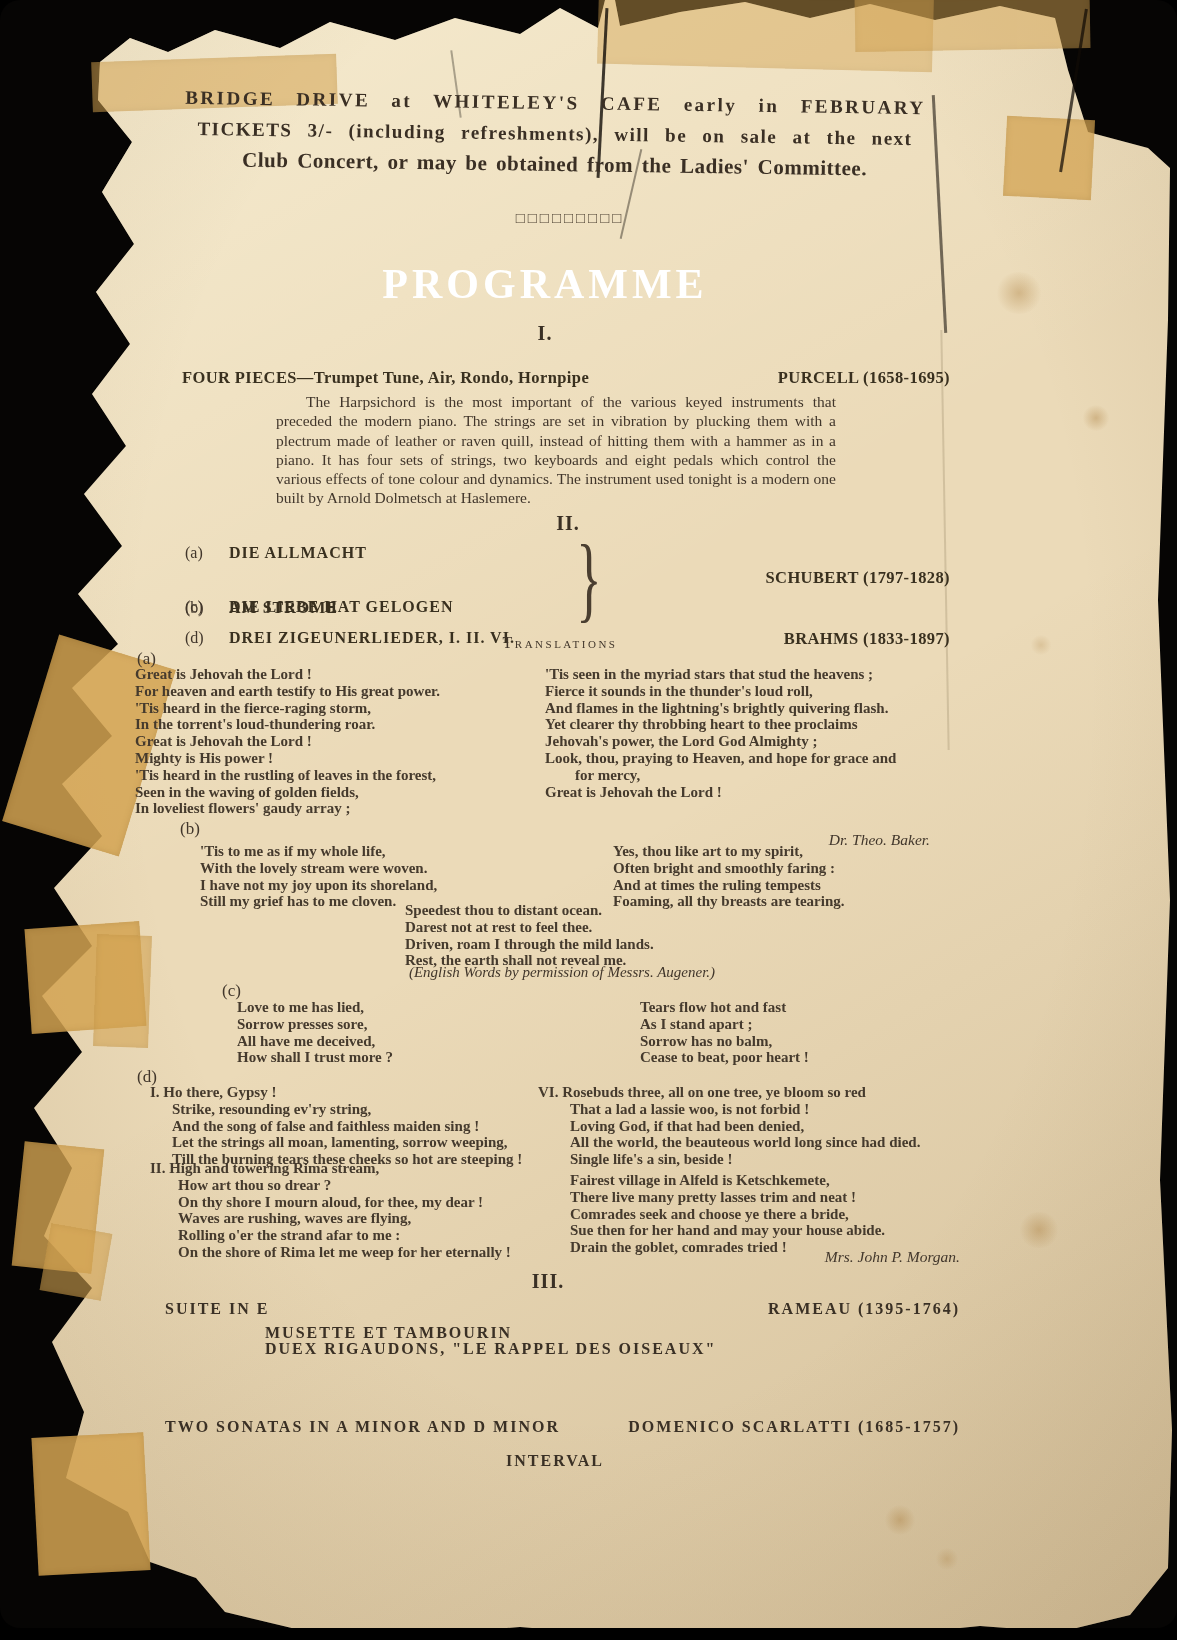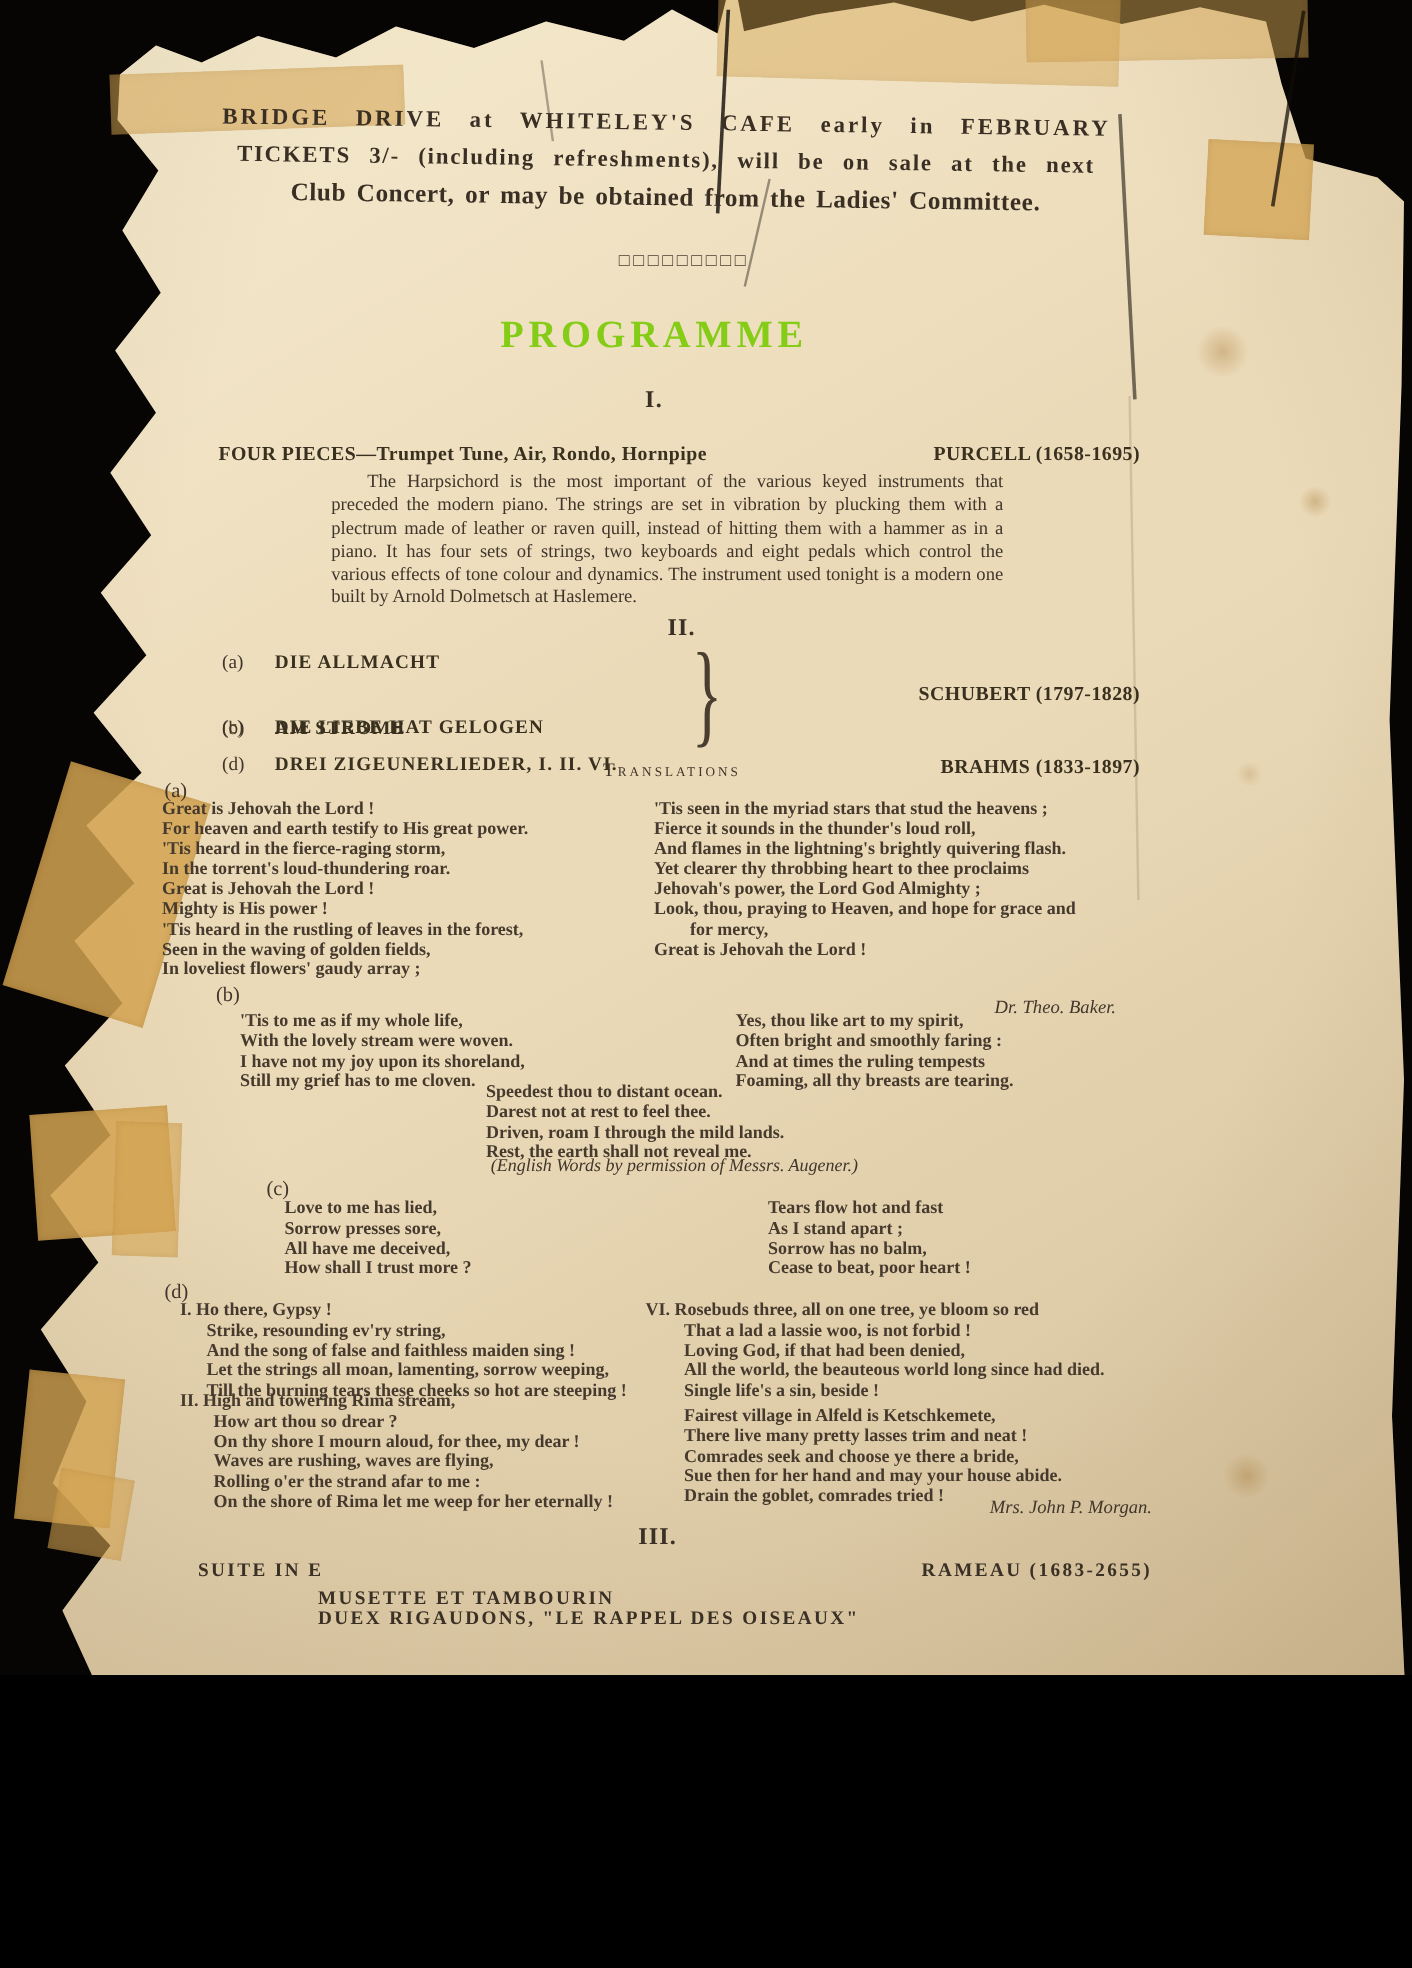--- a/index.html
+++ b/index.html
@@ -1,17 +1,17 @@
 <!DOCTYPE html>
 <html style="--paper: #ebdab8; --ink: #41362b; --tape: #d4a452; --background: #000000;"><head>
 <meta charset="utf-8">
 <style>
   html,body{margin:0;padding:0;background:#000;}
-  .canvas{position:relative;width:1177px;height:1396px;background:#060504;overflow:hidden;
-          font-family:"Liberation Serif",serif;color:var(--ink,#41362b);}
+  .canvas{position:relative;width:1177px;height:1628px;background:#060504;overflow:hidden;
+          font-family:"Liberation Serif",serif;color:var(--ink,#41362b);border-radius:20px;}
   .paper{position:absolute;inset:0;
     background:
       linear-gradient(150deg, rgba(255,250,228,.55) 0%, rgba(255,250,228,0) 42%),
       linear-gradient(330deg, rgba(118,84,34,.20) 0%, rgba(118,84,34,0) 48%),
       var(--paper,#ebdab8);
     clip-path:polygon(100px 62px,130px 38px,168px 52px,215px 30px,280px 48px,330px 22px,395px 40px,455px 18px,520px 34px,560px 8px,598px 28px,605px 0px,615px 0px,620px 26px,680px 12px,745px 2px,810px 18px,870px 4px,935px 20px,1000px 6px,1055px 18px,1068px 70px,1088px 132px,1148px 148px,1170px 168px,1168px 320px,1158px 600px,1170px 900px,1160px 1180px,1172px 1430px,1168px 1568px,1130px 1615px,1060px 1632px,980px 1626px,880px 1636px,760px 1628px,640px 1637px,520px 1627px,400px 1636px,300px 1630px,225px 1612px,196px 1578px,150px 1562px,128px 1512px,66px 1478px,84px 1412px,52px 1342px,92px 1288px,44px 1236px,72px 1168px,34px 1108px,82px 1052px,42px 996px,92px 946px,54px 888px,102px 836px,62px 784px,112px 736px,72px 688px,118px 644px,78px 594px,122px 546px,84px 494px,126px 446px,92px 394px,130px 344px,96px 292px,134px 244px,102px 192px,132px 142px,98px 100px);}
   .vignette{position:absolute;inset:0;background:radial-gradient(ellipse at 52% 42%, rgba(0,0,0,0) 55%, rgba(110,80,35,.16) 100%);}
   .stain{position:absolute;border-radius:50%;background:radial-gradient(circle, rgba(168,122,56,.38) 0%, rgba(168,122,56,0) 70%);}
   .crease{position:absolute;background:rgba(95,75,45,.18);}
   .tape{position:absolute;background:var(--tape,#d4a452);box-shadow:0 0 6px rgba(140,100,35,.35) inset;}
@@ -19,21 +19,21 @@
   .content{position:absolute;inset:0;}
   .content div{position:absolute;}
   .c{transform:translateX(-50%);text-align:center;}
   .i{font-style:italic;}
   .notice{left:555px;top:92px;width:840px;transform:translateX(-50%) rotate(0.8deg);text-align:center;color:#3a2f24;}
   .notice div{position:static;}
   .n1{font-size:19px;font-weight:bold;letter-spacing:2.5px;word-spacing:14px;margin-bottom:9px;}
   .n2{font-size:19px;font-weight:bold;letter-spacing:1.5px;word-spacing:9px;margin-bottom:7px;}
   .n3{font-size:21px;font-weight:bold;letter-spacing:.5px;word-spacing:3px;}
   .ornament{left:570px;top:210px;font-size:15px;letter-spacing:3px;color:#4a3e30;}
-  .title{left:545px;top:260px;font-size:32px;font-weight:bold;letter-spacing:4px;color:#84cc16;}
+  .title{left:545px;top:260px;font-size:42px;font-weight:bold;letter-spacing:4px;color:#ffffff;}
   .numeral{font-size:20px;letter-spacing:1px;font-weight:bold;color:#3a3025;}
   .row{display:flex;justify-content:space-between;}
   .wt,.comp{font-weight:bold;font-size:16.5px;letter-spacing:.4px;color:#39301f;white-space:nowrap;}
   .note{left:276px;top:392px;width:560px;font-size:15.5px;line-height:19.3px;text-align:justify;text-indent:30px;}
   .s2label{display:inline-block;width:40px;font-size:16px;}
   .s2t{font-weight:bold;font-size:16px;letter-spacing:1px;color:#39301f;white-space:nowrap;}
   .brace{left:566px;top:534px;font-size:96px;line-height:88px;font-weight:400;transform:scaleX(.55);color:#4a3e30;}
   .transhead{left:560px;top:634px;font-variant:small-caps;font-size:16px;letter-spacing:2.5px;color:#41362b;}
   .plabel{font-size:17px;color:#41362b;}
   .poem{font-size:15px;line-height:16.8px;color:#453a2d;font-weight:bold;}
@@ -211,21 +211,21 @@
         <div>Comrades seek and choose ye there a bride,</div>
         <div>Sue then for her hand and may your house abide.</div>
         <div>Drain the goblet, comrades tried !</div>
       </div>
     <div class="attr" style="left:700px;top:1248px;width:260px;">Mrs. John P. Morgan.</div>
 
     <div class="numeral c" style="left:548px;top:1270px;">III.</div>
 
     <div class="row" style="left:165px;top:1300px;width:795px;">
       <span class="s3">SUITE IN E</span>
-      <span class="s3">RAMEAU (1683-2655)</span>
+      <span class="s3">RAMEAU (1395-1764)</span>
     </div>
     <div class="s3" style="left:265px;top:1340px;">DUEX RIGAUDONS, "LE RAPPEL DES OISEAUX"</div>
     <div class="s3" style="left:265px;top:1324px;">MUSETTE ET TAMBOURIN</div>
     <div class="row" style="left:165px;top:1418px;width:795px;">
       <span class="s3">TWO SONATAS IN A MINOR AND D MINOR</span>
       <span class="s3">DOMENICO SCARLATTI (1685-1757)</span>
     </div>
     <div class="s3 c" style="left:555px;top:1452px;">INTERVAL</div>
 
   </div>

